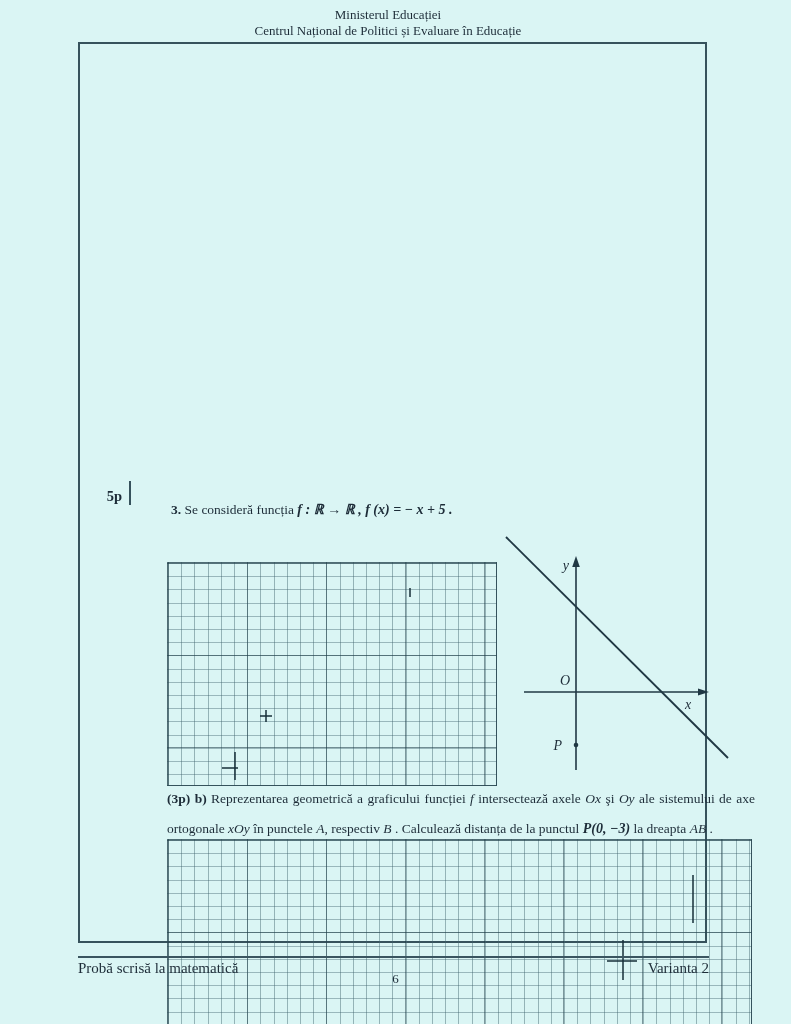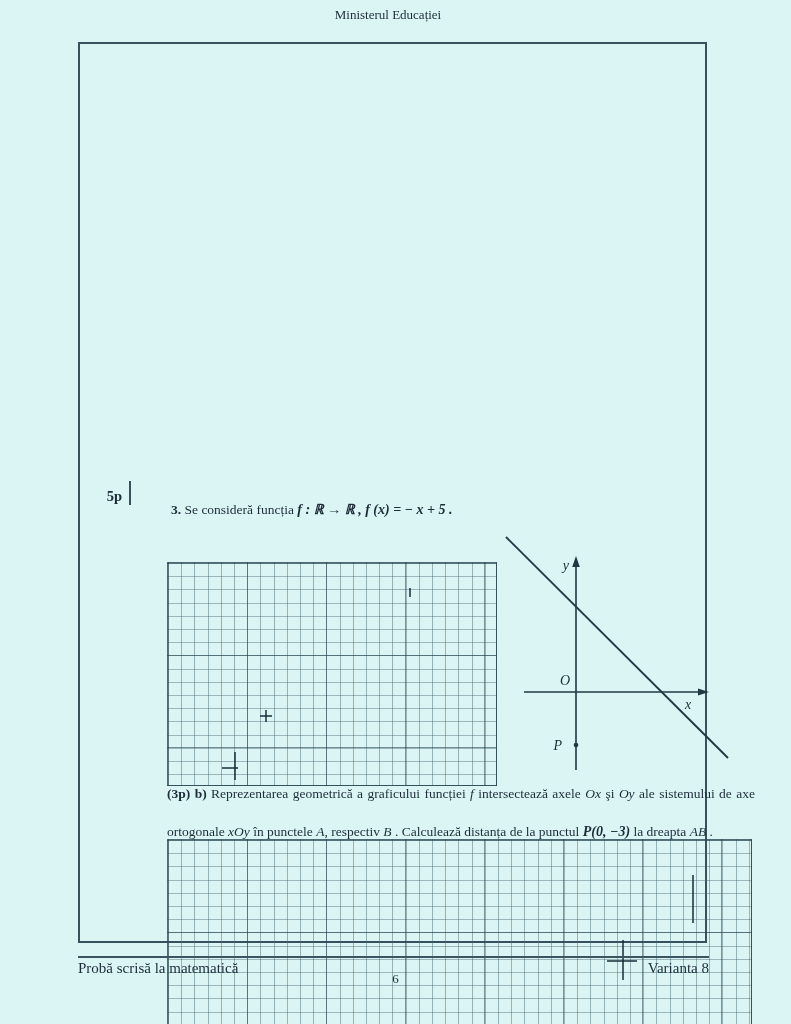--- a/index.html
+++ b/index.html
@@ -23,21 +23,21 @@
   .points-col{
     width:31px;border-right:2px solid #36525c;box-sizing:border-box;
     text-align:center;padding-top:7px;
     font-weight:bold;font-size:14.5px;
   }
   .content-col{position:relative;flex:1;margin-left:33px;}
 
   .txt{position:absolute;margin:0;font-size:13.5px;line-height:19px;}
   .intro{left:7px;top:7px;white-space:nowrap;}
   .part-a{left:7px;top:45px;white-space:nowrap;}
-  .part-b{left:3px;top:282px;width:588px;text-align:justify;line-height:38px;white-space:normal;}
+  .part-b{left:3px;top:291px;width:588px;text-align:justify;line-height:30px;white-space:normal;}
   .eq{font-style:italic;font-weight:600;font-size:14px;}
   .var{font-style:italic;}
   b{font-weight:bold;}
 
   .grid{
     position:absolute;box-sizing:border-box;
     border:1px solid rgba(45,75,85,0.8);
     background-image:
       repeating-linear-gradient(to bottom, rgba(28,58,68,0.55) 0px, rgba(28,58,68,0.55) 1px, transparent 1px, transparent 92px),
       repeating-linear-gradient(to right, rgba(28,58,68,0.5) 0px, rgba(28,58,68,0.5) 1px, transparent 1px, transparent 79px),
@@ -65,20 +65,21 @@
   }
   .page-num{position:absolute;left:0;top:971px;width:791px;text-align:center;font-size:13px;}
 </style>
 </head>
 <body>
 
 <div class="page">
 
   <div class="hdr">
     <div class="hdr-line">Ministerul Educației</div>
+    <div class="hdr-line">Centrul Național de Politici și Evaluare în Educație</div>
   </div>
 
   <div class="main-box">
     <div class="points-col">
       <span>5p</span>
     </div>
     <div class="content-col">
 
       <p class="txt intro"><b>3.</b> <span>Se consideră funcția</span> <span class="eq">f : ℝ → ℝ ,  f (x) = − x + 5 .</span></p>
 
@@ -116,17 +117,17 @@
         <i class="mark" style="left:54px;top:506px;width:2px;height:22px;"></i>
         <i class="mark" style="left:340px;top:300px;width:2px;height:16px;"></i>
       </div>
 
     </div>
   </div>
 
   <div class="footer-rule"></div>
   <div class="footer-row">
     <span>Probă scrisă la matematică</span>
-    <span>Varianta 8</span>
+    <span>Varianta 2</span>
   </div>
   <div class="page-num">6</div>
 
 </div>
 
 </body></html>

